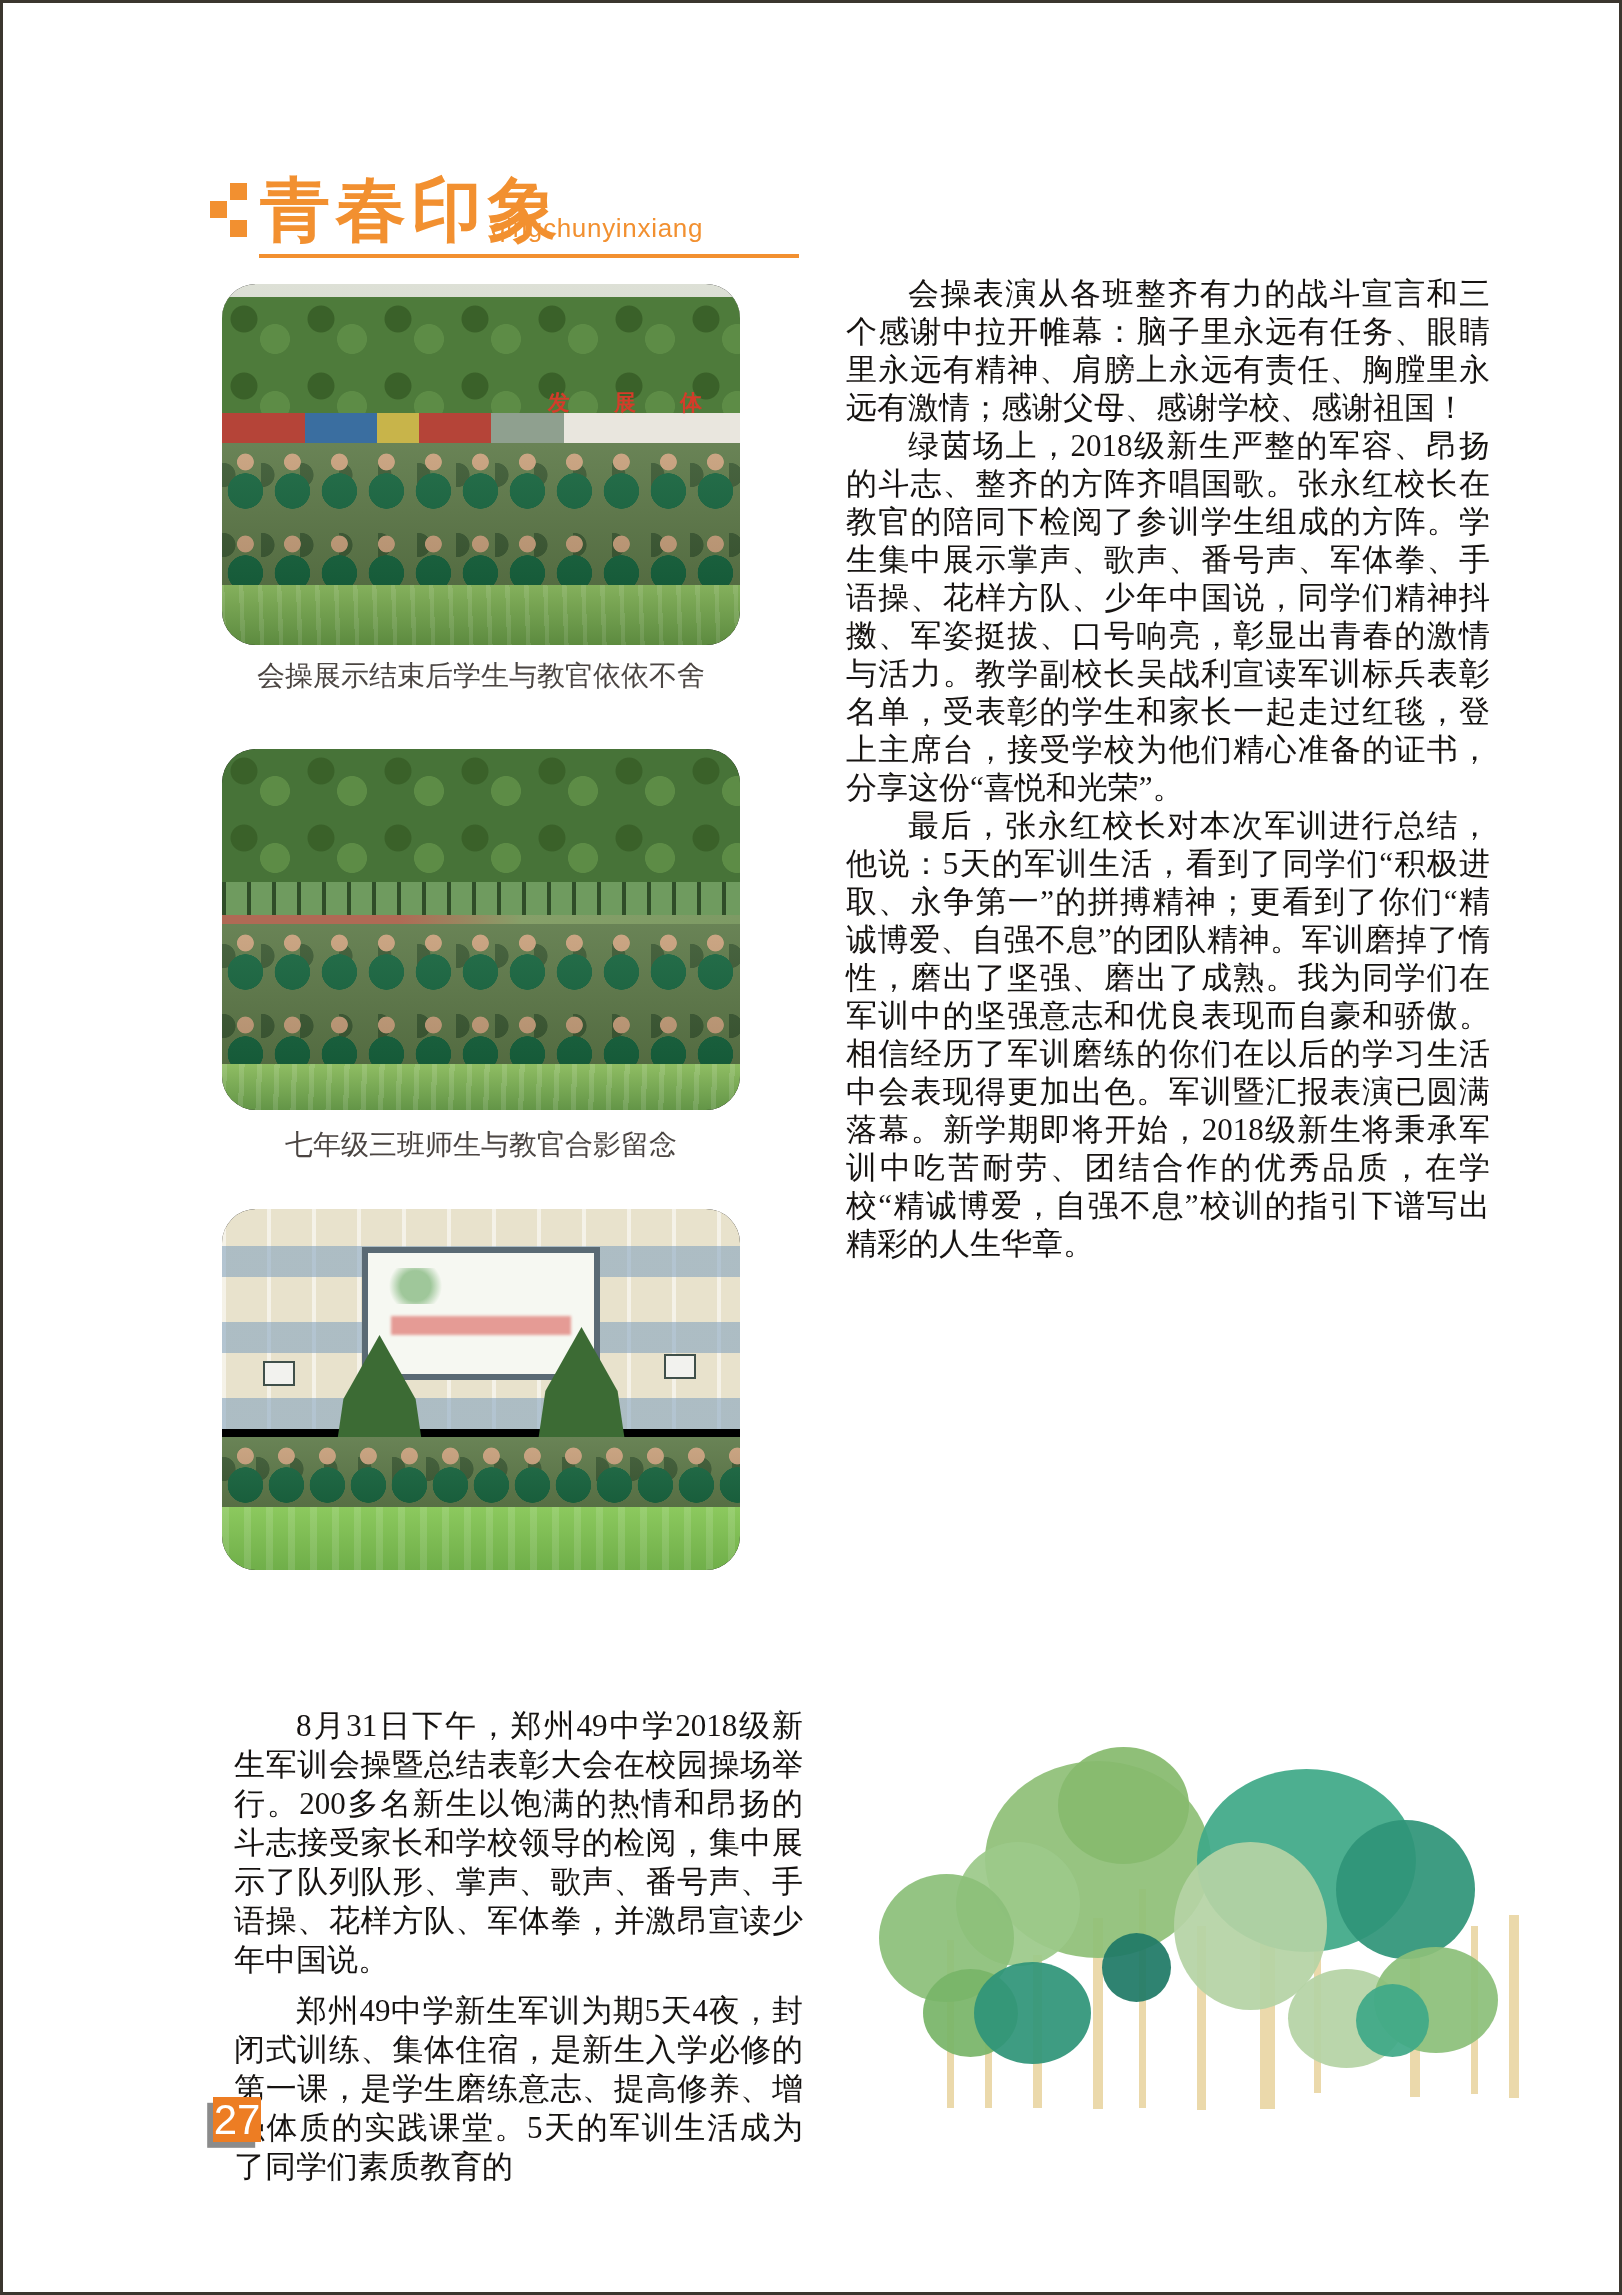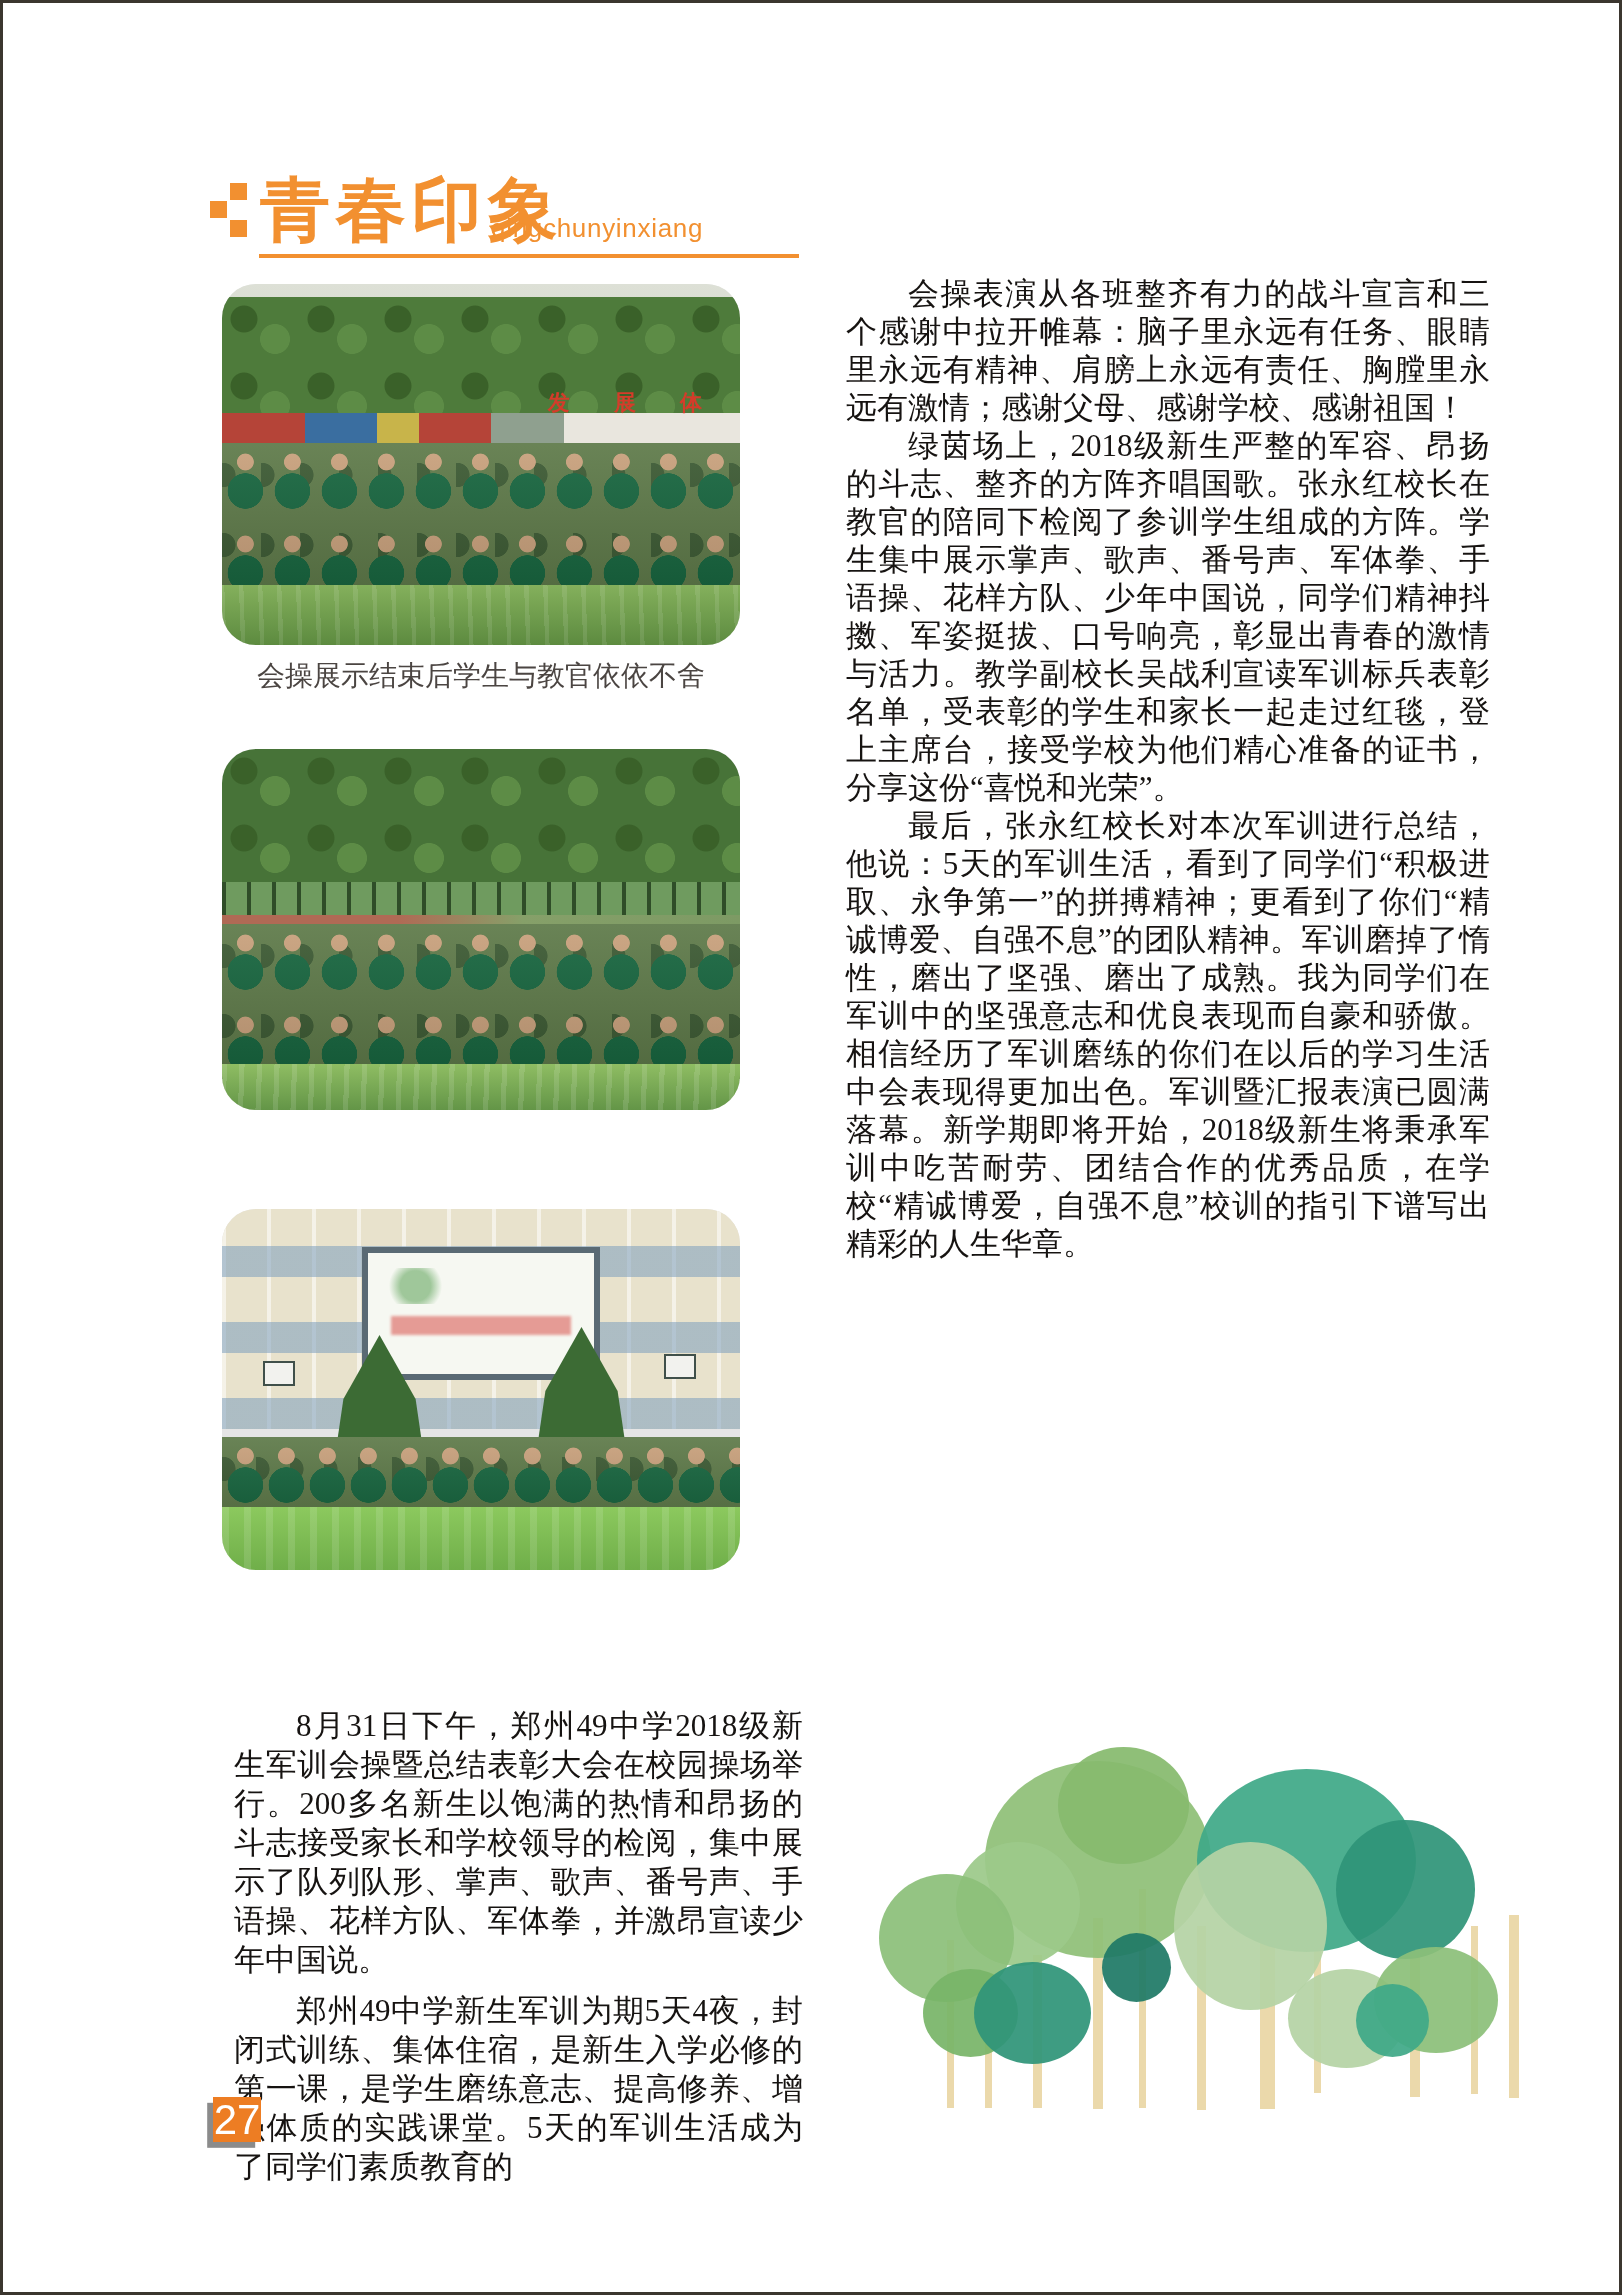--- a/index.html
+++ b/index.html
@@ -32,21 +32,21 @@
     font-size:26px;color:#F29030;letter-spacing:0.7px;
   }
   .header-underline{
     position:absolute;left:256px;top:251px;width:540px;height:3.7px;
     background:#F29030;
   }
 
   
   .photo{
     position:absolute;left:219px;width:518px;height:361px;
-    border-radius:34px;overflow:hidden;background:#e5e5e5;
+    border-radius:34px;overflow:hidden;background:#000000;
   }
   .photo>div{position:absolute;}
   .ph1{top:281px;}
   .ph2{top:746px;}
   .ph3{top:1206px;}
 
   .treesband{
     background-color:#4e7b3b;
     background-image:
       radial-gradient(circle at 22px 22px, #3a6129 13px, rgba(0,0,0,0) 14px),
@@ -176,20 +176,21 @@
   </div>
   <div class="caption cap1">会操展示结束后学生与教官依依不舍</div>
 
   <div class="photo ph2">
     <div class="p2-trees treesband"></div>
     <div class="p2-fence"></div>
     <div class="p2-track"></div>
     <div class="p2-crowd crowd"></div>
     <div class="p2-grass"></div>
   </div>
+  <div class="caption cap2">七年级三班师生与教官合影留念</div>
 
   <div class="photo ph3">
     <div class="p3-building"></div>
     <div class="p3-screen"></div>
     <div class="p3-cone p3-cone1"></div>
     <div class="p3-cone p3-cone2"></div>
     <div class="p3-hoop p3-hoop1"></div>
     <div class="p3-hoop p3-hoop2"></div>
     <div class="p3-crowd crowd"></div>
     <div class="p3-turf"></div>

